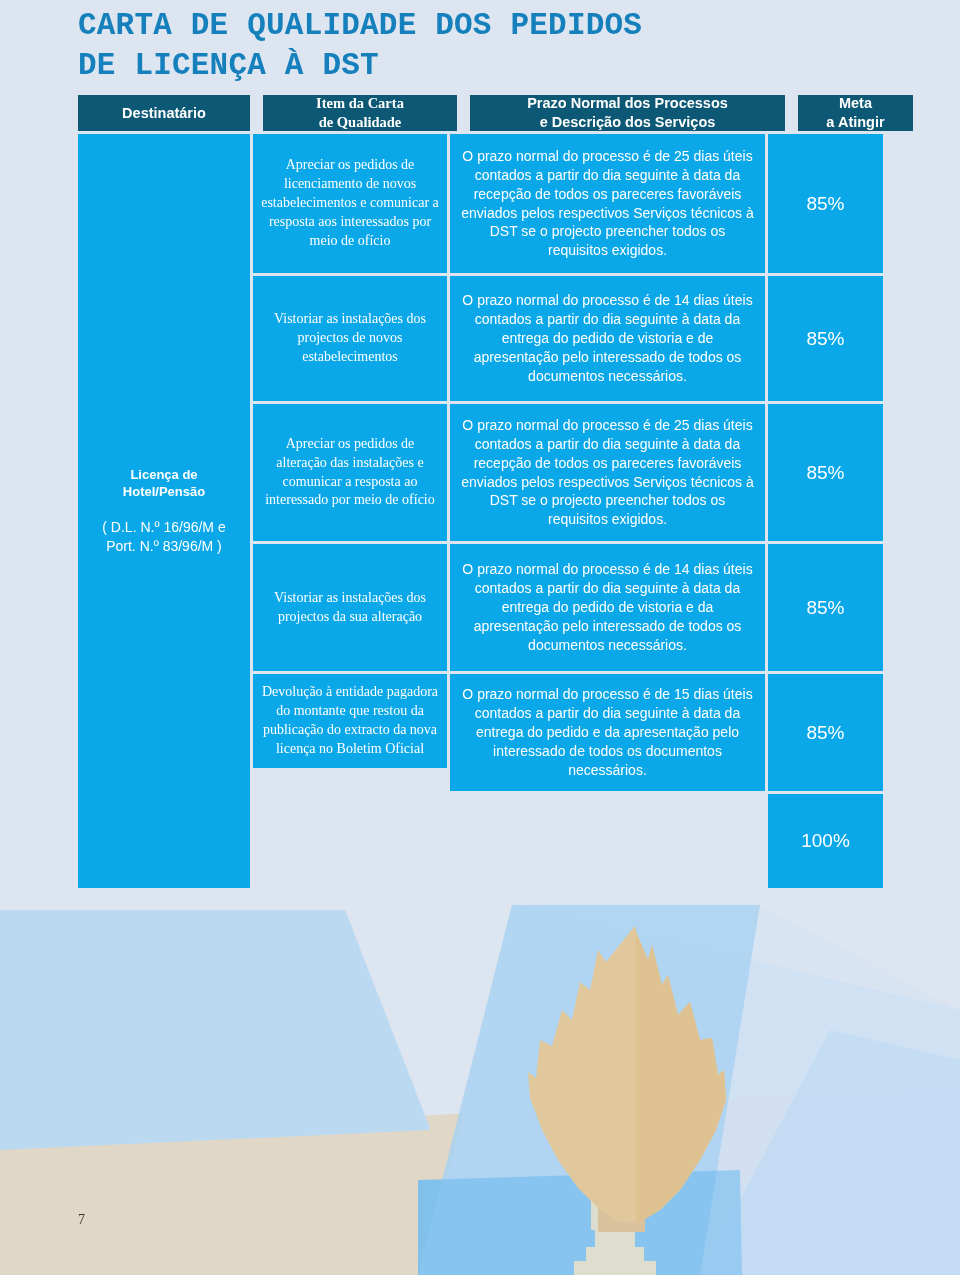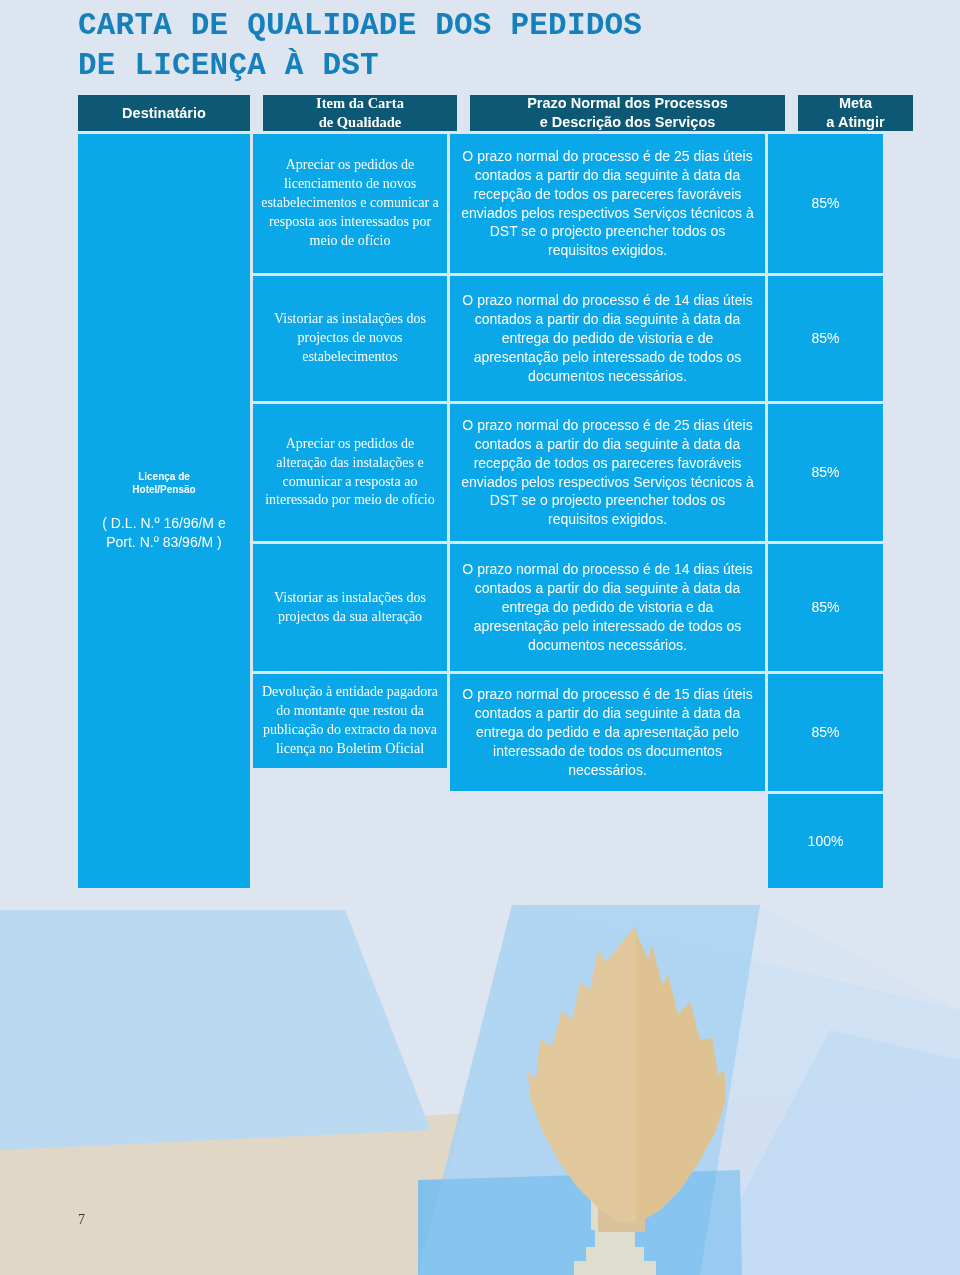--- a/index.html
+++ b/index.html
@@ -74,21 +74,21 @@
     background: #0aa8e8;
     color: #ffffff;
     display: flex;
     flex-direction: column;
     align-items: center;
     justify-content: center;
     text-align: center;
     padding: 10px 6px;
   }
   .dest-title {
-    font-size: 10px;
+    font-size: 13px;
     font-weight: bold;
     line-height: 1.32;
     margin-bottom: 18px;
   }
   .dest-sub {
     font-size: 14px;
     line-height: 1.34;
   }
 
   .col-stack { display: flex; flex-direction: column; gap: 3px; }
@@ -99,21 +99,21 @@
     display: flex;
     align-items: center;
     justify-content: center;
     text-align: center;
     padding: 6px 8px;
     font-size: 14px;
     line-height: 1.35;
   }
   .cell p { margin: 0; }
 
-  .meta-cell { font-size: 14px; }
+  .meta-cell { font-size: 19px; }
 
   
   .h1 { height: 139px; }
   .h2 { height: 125px; }
   .h3 { height: 137px; }
   .h4 { height: 127px; }
   .h5 { height: 117px; }
   .h6 { height: 94px; }
 
   

